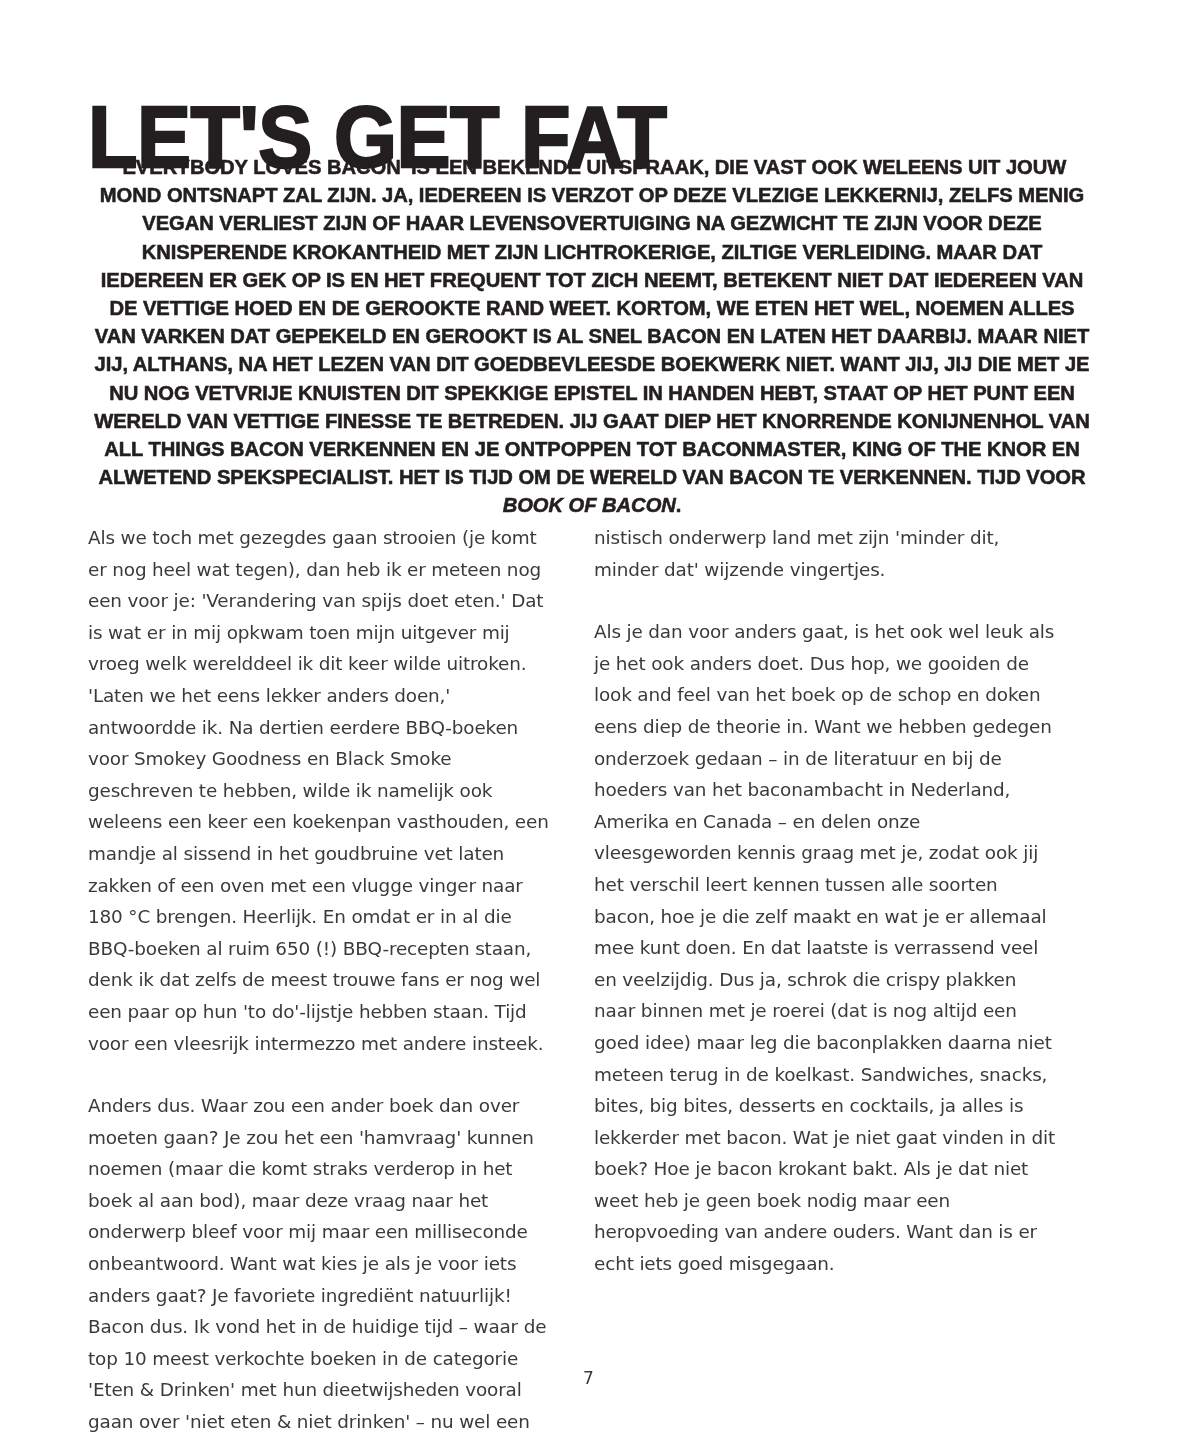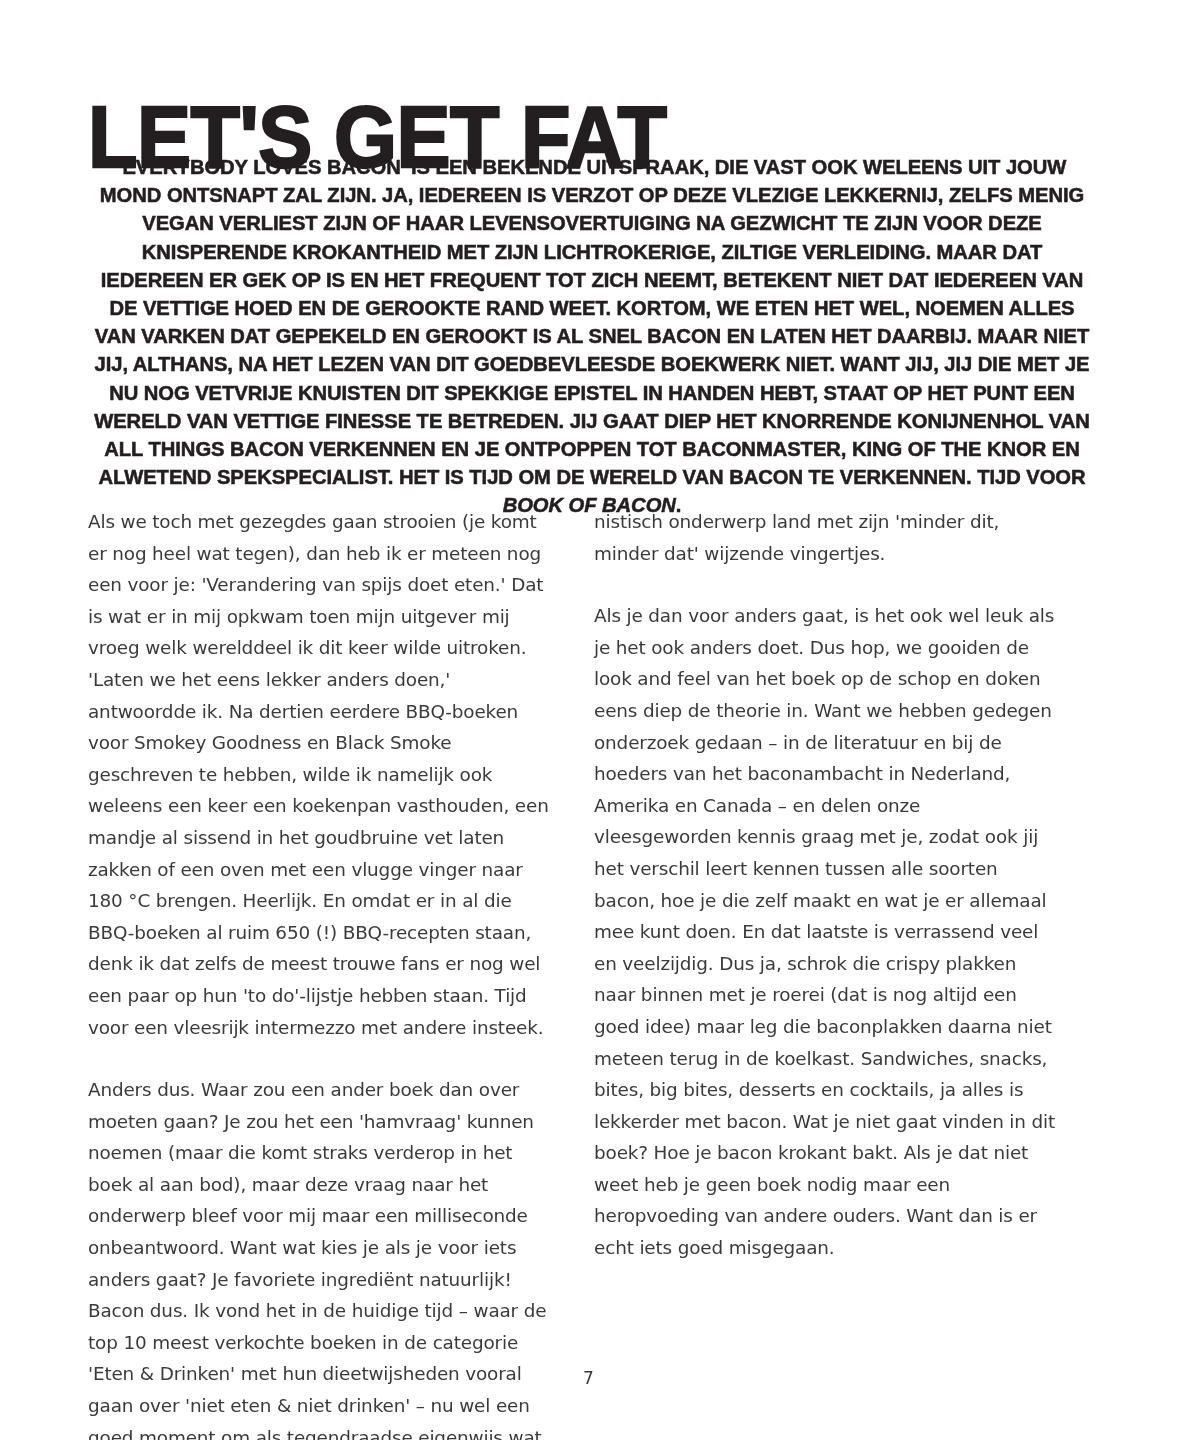--- a/index.html
+++ b/index.html
@@ -74,21 +74,21 @@
     font-family: "DejaVu Sans", sans-serif;
     font-size: 18.4px;
     line-height: 31.6px;
     color: #3a3a3c;
     letter-spacing: -0.15px;
   }
   .col-left  { left: 0; }
   .col-right { left: 506px; }
 
   .col p {
-    margin: 0 0 31px 0;
+    margin: 16px 0 31px 0;
   }
   .col p.tight { margin-bottom: 0; }
 
   
   .folio {
     position: absolute;
     left: 0;
     right: 0;
     top: 1368px;
     text-align: center;

